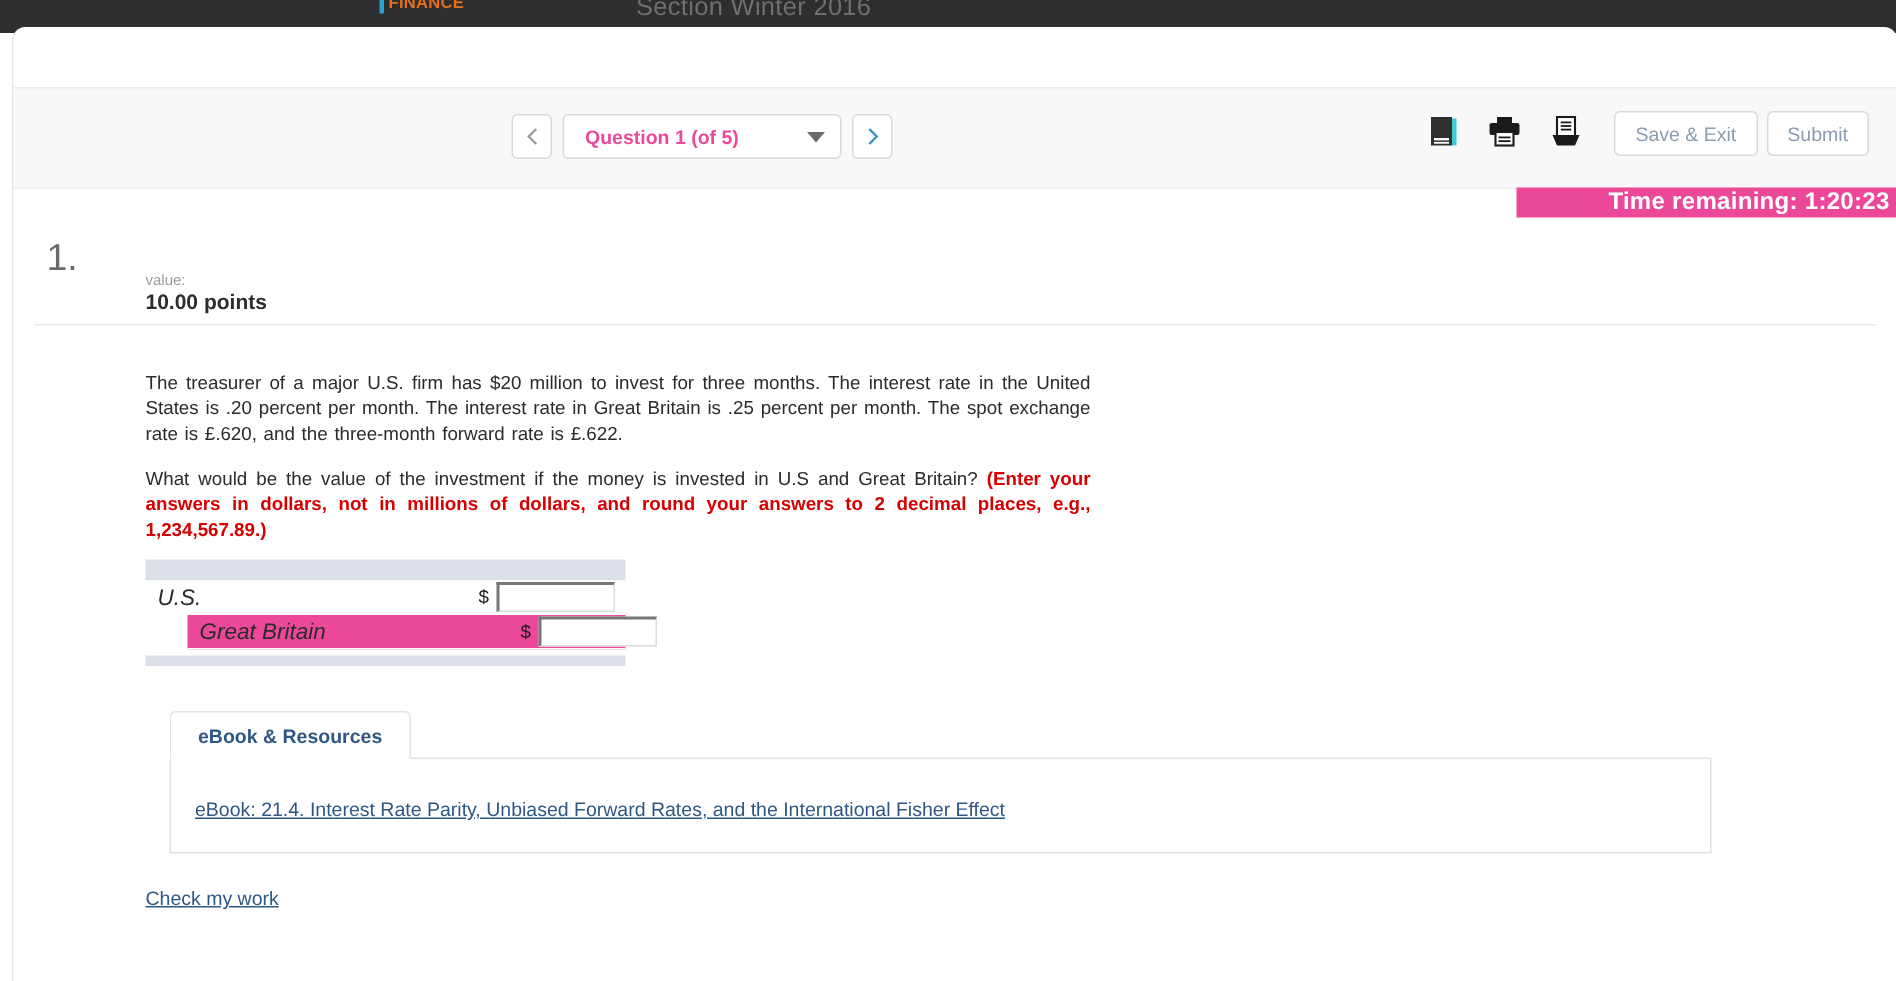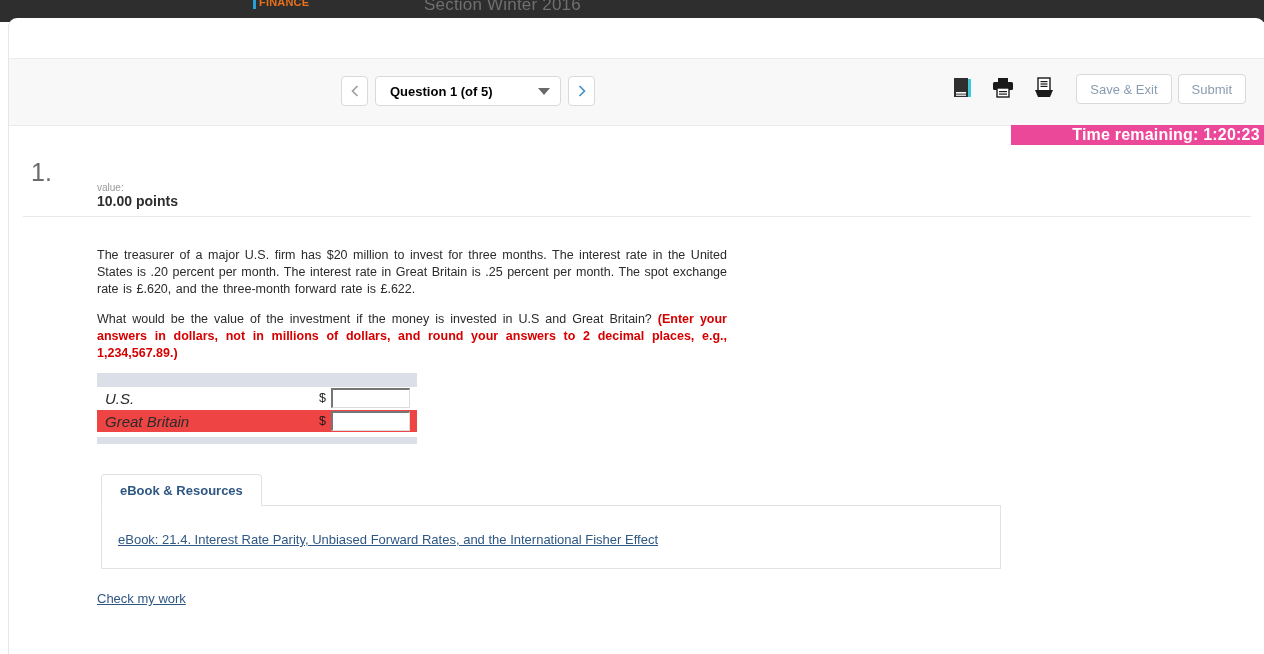--- a/index.html
+++ b/index.html
@@ -141,21 +141,21 @@
     display: flex;
     align-items: center;
     justify-content: space-between;
     padding: 0 10px 0 14px;
     box-sizing: border-box;
     cursor: pointer;
   }
   .qselect-label {
     font-size: 13px;
     font-weight: bold;
-    color: #000000;
+    color: #ec4899;
   }
   .caret {
     width: 0; height: 0;
     border-left: 6px solid transparent;
     border-right: 6px solid transparent;
     border-top: 7px solid #6a6a6a;
   }
 
   .tool-right {
     position: absolute;
@@ -276,21 +276,21 @@
     height: 14px;
     background: #dbdfe8;
   }
   .ans-row {
     height: 22px;
     display: flex;
     align-items: center;
     position: relative;
     border-bottom: 1px solid #ffffff;
   }
-  .ans-row.alt { background: #ef4444; }
+  .ans-row.alt { background: #ec4899; margin-left: 28px; }
   .ans-row.plain { background: #ffffff; }
   .ans-label {
     position: absolute;
     left: 8px;
     font-size: 15px;
     color: #2b2b2b;
     font-style: italic;
   }
   .ans-dollar {
     position: absolute;
@@ -316,23 +316,23 @@
   }
   .ans-foot {
     height: 7px;
     background: #dbdfe8;
     margin-top: 4px;
   }
 
   
   .tabs {
     position: absolute;
-    left: 92px;
+    left: 104px;
     top: 455px;
-    width: 900px;
+    width: 1028px;
   }
   .tab-strip {
     height: 32px;
     display: flex;
     align-items: flex-end;
     border-bottom: 1px solid #e2e2e2;
   }
   .tab {
     height: 32px;
     padding: 0 18px;

